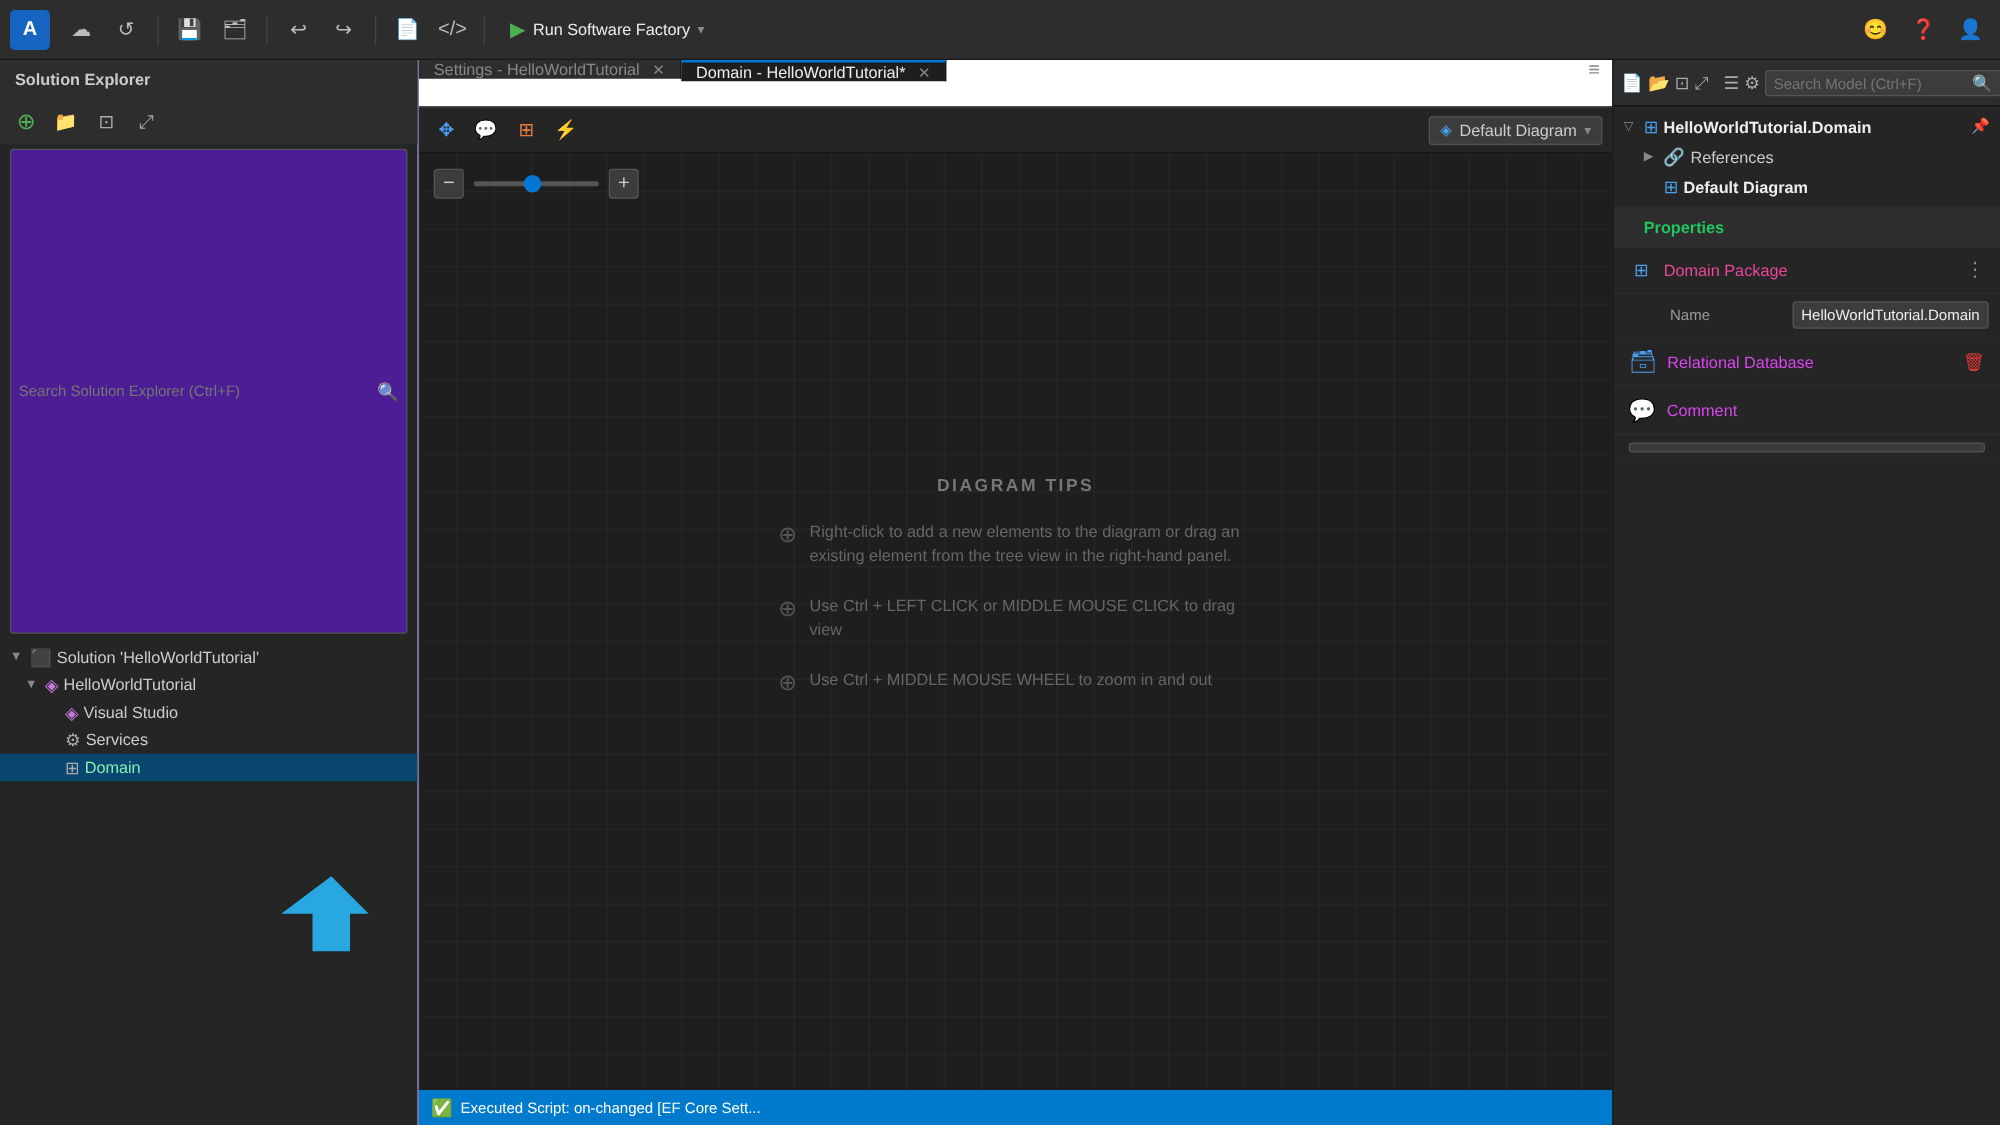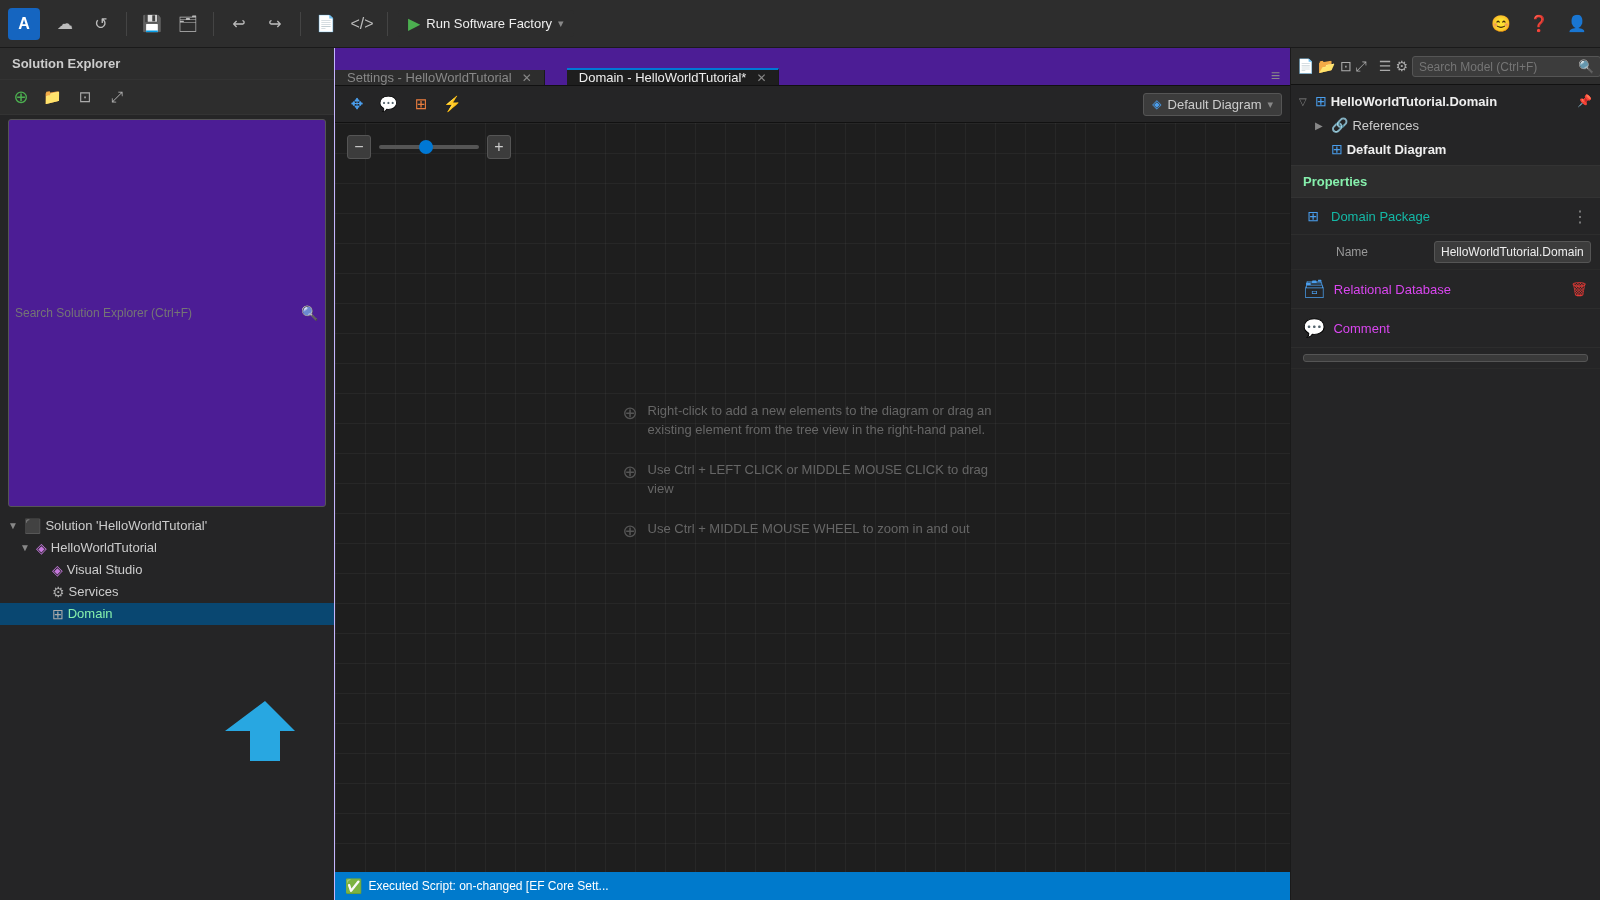--- a/index.html
+++ b/index.html
@@ -117,25 +117,24 @@
     #editor-area {
       flex: 1;
       display: flex;
       flex-direction: column;
       background: #1e1e1e;
       overflow: hidden;
     }
 
     
     .tabs-bar {
-      display: flex; align-items: flex-end;
-      background: #4c1d95;
+      display: flex; align-items: flex-start;
+      background: #ffffff;
       border-bottom: 1px solid #111;
       height: 38px;
-      gap: 22px;
     }
     .tab {
       display: flex; align-items: center;
       padding: 0 12px;
       gap: 6px;
       cursor: pointer;
       color: #888;
       font-size: 13px;
       border-right: 1px solid #1a1a1a;
       background: #2d2d2d;
@@ -300,39 +299,39 @@
       display: flex; align-items: center;
       padding: 4px 8px;
       cursor: pointer;
       gap: 4px;
     }
     .bold-label { font-weight: 700; color: #eee; font-size: 13px; }
 
     
     .properties-panel { flex: 1; display: flex; flex-direction: column; overflow: hidden; }
     .properties-header {
-      padding: 8px 12px;
+      padding: 8px 24px;
       font-weight: 700;
       font-size: 13px;
-      color: #86efac;
+      color: #22c55e;
       border-bottom: 1px solid #333;
       background: #2d2d2d;
     }
     .prop-section {
       display: flex; align-items: center;
       padding: 8px 12px;
       border-bottom: 1px solid #2d2d2d;
       gap: 8px;
     }
     .prop-section-icon {
       width: 20px; height: 20px;
       display: flex; align-items: center; justify-content: center;
       font-size: 14px; color: #4a9eed; flex-shrink: 0;
     }
-    .prop-section-label { flex: 1; color: #14b8a6; font-size: 13px; }
+    .prop-section-label { flex: 1; color: #ec4899; font-size: 13px; }
     .prop-section-menu { color: #888; cursor: pointer; font-size: 16px; }
     .prop-row {
       display: flex; align-items: center;
       padding: 6px 12px;
       border-bottom: 1px solid #2a2a2a;
       gap: 8px;
     }
     .prop-label { color: #999; font-size: 12px; width: 90px; flex-shrink: 0; margin-left: 33px; }
     .prop-value {
       flex: 1;
@@ -494,20 +493,21 @@
           </div>
           <div class="zoom-slider">
             <div class="zoom-thumb"></div>
           </div>
           <div class="zoom-btn">
             <span>+</span>
           </div>
         </div>
 
         <div class="diagram-tips">
+          <h3>DIAGRAM TIPS</h3>
           <div class="tip-item">
             <span class="tip-icon">⊕</span>
             <span class="tip-text">Right-click to add a new elements to the diagram or drag an existing element from the tree view in the right-hand panel.</span>
           </div>
           <div class="tip-item">
             <span class="tip-icon">⊕</span>
             <span class="tip-text">Use Ctrl + LEFT CLICK or MIDDLE MOUSE CLICK to drag view</span>
           </div>
           <div class="tip-item">
             <span class="tip-icon">⊕</span>

